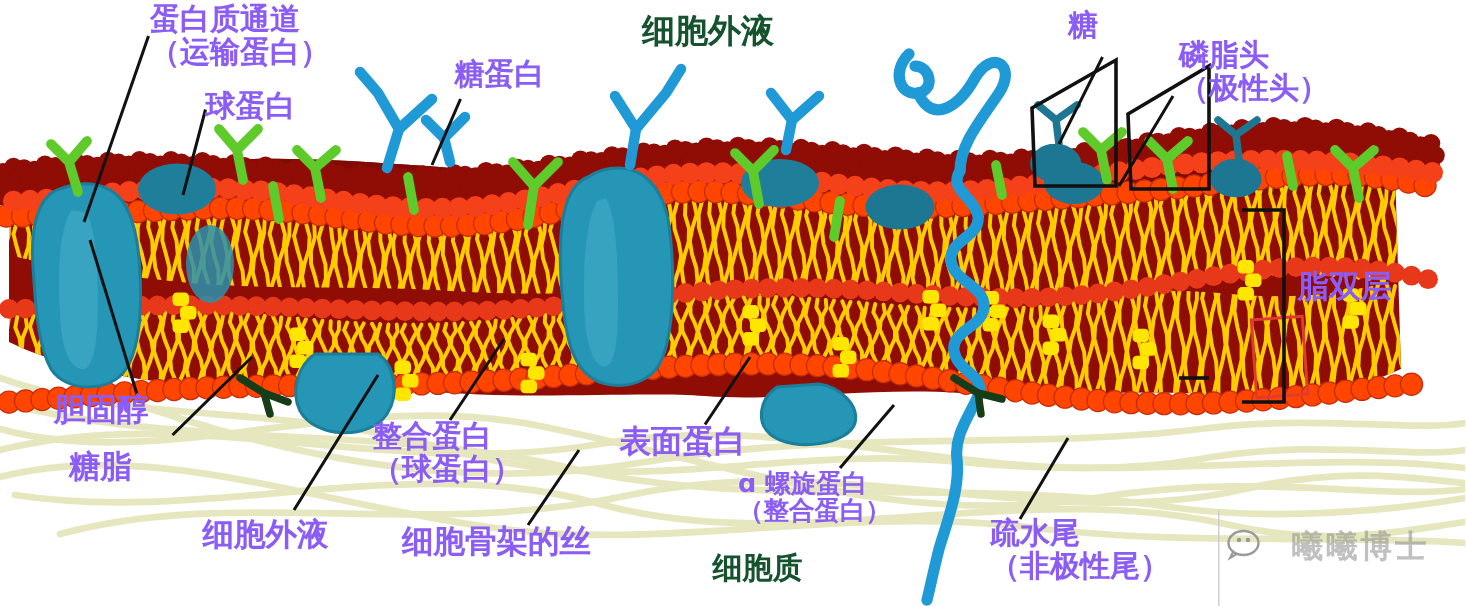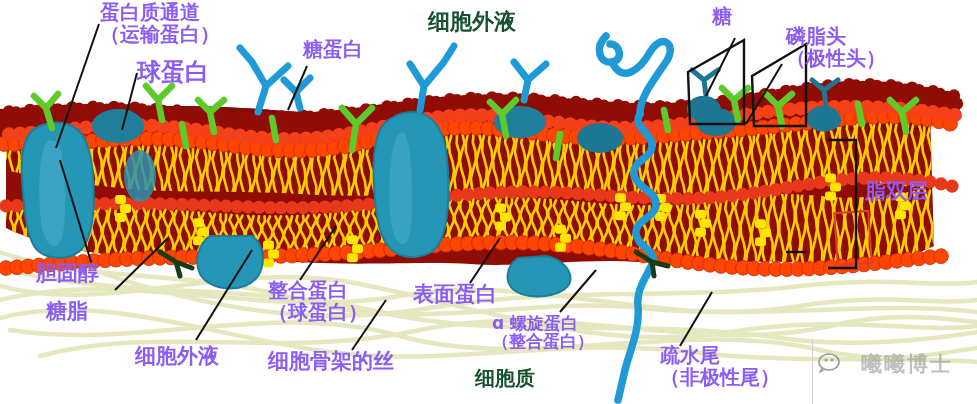--- a/index.html
+++ b/index.html
@@ -1321,41 +1321,41 @@
       <path d="M688,72 L744,40 L744,124 L690,124 Z" opacity="1"></path>
       <path d="M752,76 L806,44 L806,126 L754,126 Z" opacity="1"></path>
       <path d="M828,140 L856,140 L856,268 L828,268"></path>
       <path d="M786,252 L806,252"></path>
     </g>
   </svg>
 
   <div class="lbl" style="left:100px;top:2px;font-size:20px;">蛋白质通道
 （运输蛋白）</div>
 
-  <div class="lbl" style="left:137px;top:60px;font-size:24px;">球蛋白</div>
+  <div class="lbl" style="left:137px;top:60px;font-size:20px;">球蛋白</div>
 
   <div class="lbl" style="left:303px;top:39px;font-size:20px;">糖蛋白</div>
 
   <div class="lbl red" style="left:428px;top:10px;font-size:22px;">细胞外液</div>
 
   <div class="lbl" style="left:712px;top:6px;font-size:20px;">糖</div>
 
   <div class="lbl" style="left:786px;top:26px;font-size:20px;">磷脂头
 （极性头）</div>
 
   <div class="lbl" style="left:865px;top:180px;font-size:21px;">脂双层</div>
 
 
   <div class="lbl" style="left:4px;top:262px;font-size:21px;margin-left:32px;">胆固醇</div>
 
   <div class="lbl" style="left:46px;top:300px;font-size:21px;">糖脂</div>
 
   <div class="lbl" style="left:135px;top:345px;font-size:21px;">细胞外液</div>
 
-  <div class="lbl" style="left:248px;top:280px;font-size:20px;margin-left:20px;">整合蛋白
+  <div class="lbl" style="left:248px;top:280px;font-size:20px;">整合蛋白
 （球蛋白）</div>
 
   <div class="lbl" style="left:268px;top:350px;font-size:21px;">细胞骨架的丝</div>
 
   <div class="lbl" style="left:413px;top:283px;font-size:21px;">表面蛋白</div>
 
   <div class="lbl" style="left:492px;top:314px;font-size:17px;">ɑ 螺旋蛋白
 （整合蛋白）</div>
 
   <div class="lbl red" style="left:475px;top:368px;font-size:20px;">细胞质</div>

